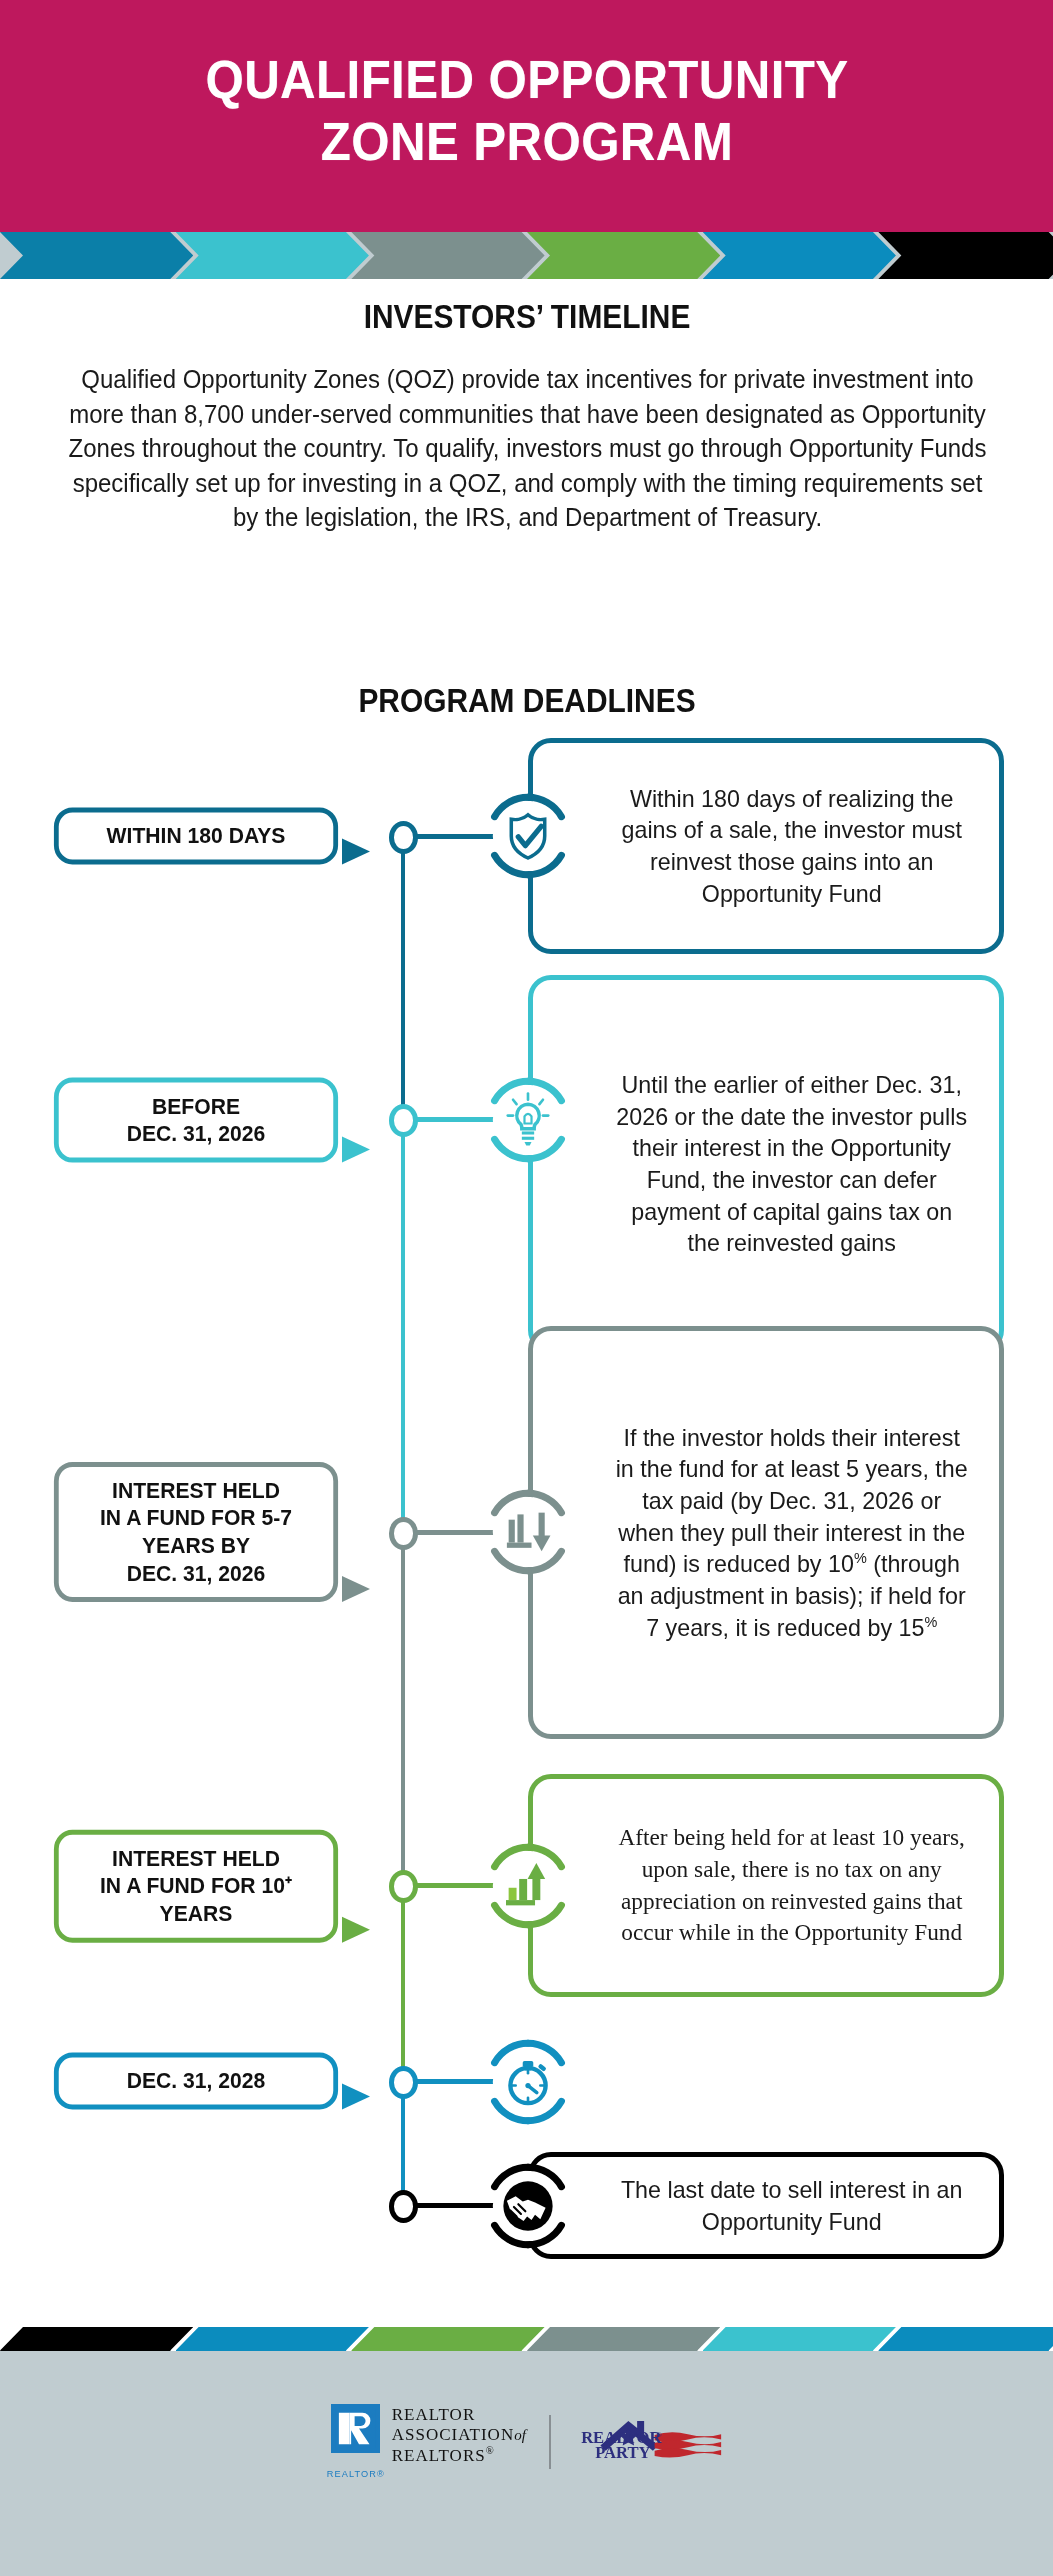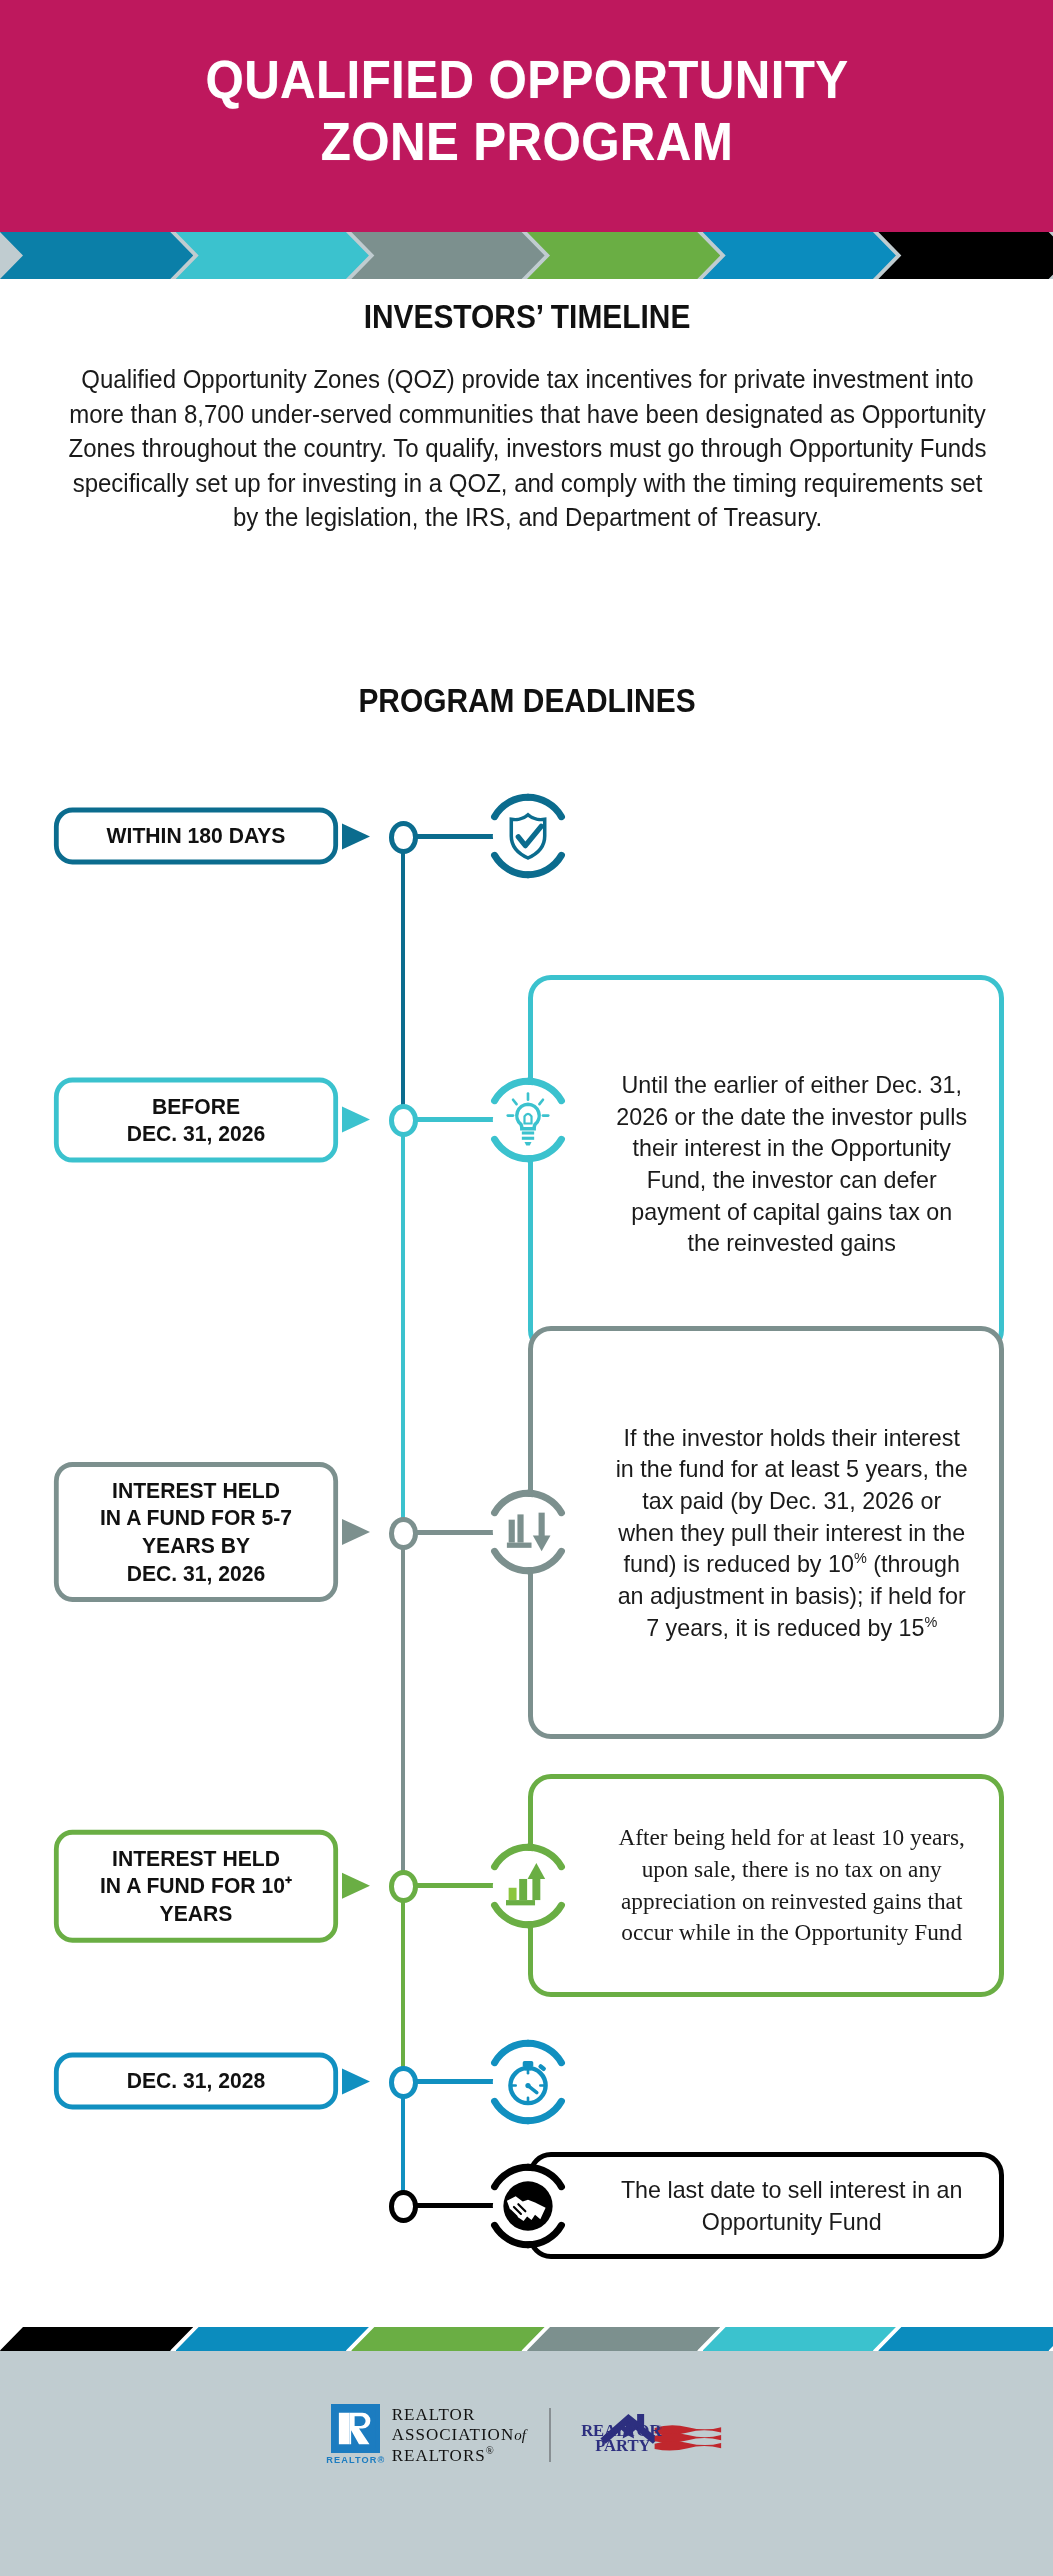--- a/index.html
+++ b/index.html
@@ -107,21 +107,21 @@
     position: absolute;
     left: 0;
     width: 1054px;
   }
 
   
   .pill-wrap {
     position: absolute;
     left: 48px;
     display: flex;
-    align-items: center;
+    align-items: flex-end;
   }
   .pill {
     border: 5.3px solid #000;
     border-radius: 19.3px;
     background: #fff;
     padding: 9.7px 16px;
     min-width: 296px;
     text-align: center;
     font-weight: 700;
     font-size: 22px;
@@ -208,22 +208,22 @@
     width: 49px;
     display: flex; flex-direction: column; align-items: center;
   }
   .nar-mark-box {
     width: 49px; height: 49px;
     background: #1c7cc0;
     position: relative;
   }
   .nar-mark-box svg { position: absolute; left: 0; top: 0; }
   .nar-mark-word {
-    font-size: 9.2px; font-weight: 700; color: #1c7cc0;
-    letter-spacing: 1.1px; margin-top: 2px;
+    font-size: 9.2px; font-weight: 400; color: #1c7cc0;
+    letter-spacing: 1.1px; margin-top: 16px;
   }
   .nar-words {
     font-family: "Liberation Serif", serif;
     font-size: 17px;
     line-height: 1.18;
     letter-spacing: 1px;
     color: #111;
     padding-top: 0.9px;
   }
   .nar-words .of { font-style: italic; font-size: 15px; letter-spacing: 0; }
@@ -272,20 +272,23 @@
       <div class="pill" style="border-color:#0B6C8E;">
           <div>WITHIN 180 DAYS</div>
         </div>
       <div class="pill-arrow" style="border-left-color:#0B6C8E;"></div>
     </div>
 
     <div class="connector" style="top:96px;background:#0B6C8E;"></div>
 
     <div class="node" style="top:83px;border-color:#0B6C8E;"></div>
 
+    <div class="card" style="top:0;height:216px;border-color:#0B6C8E;display:flex;align-items:center;">
+      <div class="card-text">Within 180 days of realizing the gains of a sale, the investor must reinvest those gains into an Opportunity Fund</div>
+    </div>
 
     <div class="icon-badge" style="top:54px;">
         <svg viewBox="0 0 100 100" aria-hidden="true">
             <circle cx="50" cy="50" r="40" fill="#ffffff"></circle>
     <path d="M50 6 A44 44 0 0 1 88 28" fill="none" stroke="#0B6C8E" stroke-width="8" stroke-linecap="round"></path>
     <path d="M88 72 A44 44 0 0 1 50 94" fill="none" stroke="#0B6C8E" stroke-width="8" stroke-linecap="round"></path>
     <path d="M50 94 A44 44 0 0 1 12 72" fill="none" stroke="#0B6C8E" stroke-width="8" stroke-linecap="round"></path>
     <path d="M12 28 A44 44 0 0 1 50 6" fill="none" stroke="#0B6C8E" stroke-width="8" stroke-linecap="round"></path>
           <path d="M50 26 C44 31 36 32 31 31 l0 19 c0 13 10 21 19 25 9-4 19-12 19-25 l0-19 c-5 1-13 0-19-5 z" fill="none" stroke="#0B6C8E" stroke-width="4"></path>
                <path d="M39 51 l8 10 18-22" fill="none" stroke="#0B6C8E" stroke-width="6" stroke-linecap="round" stroke-linejoin="round"></path>

